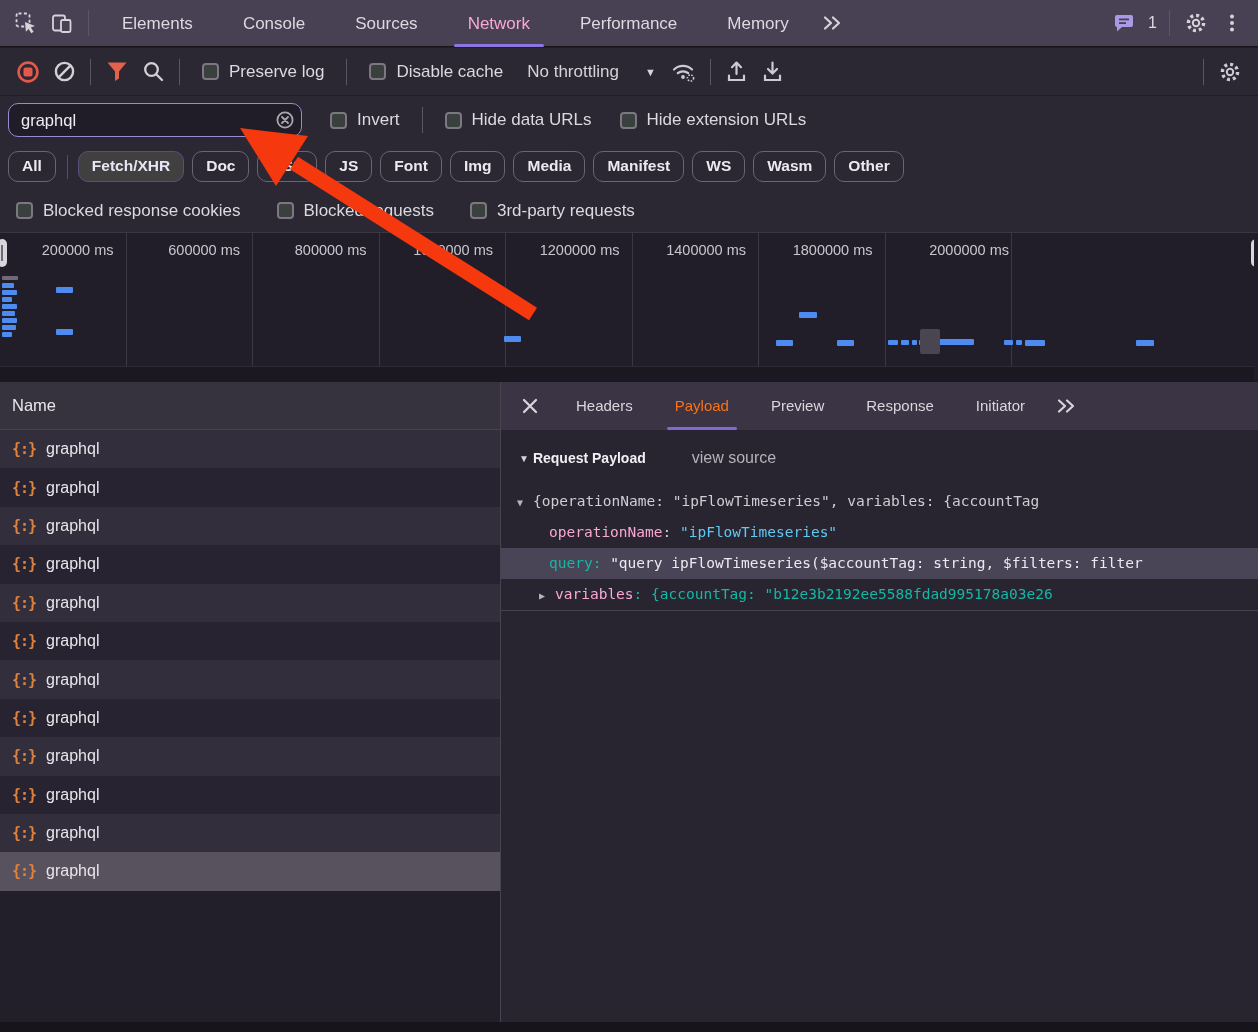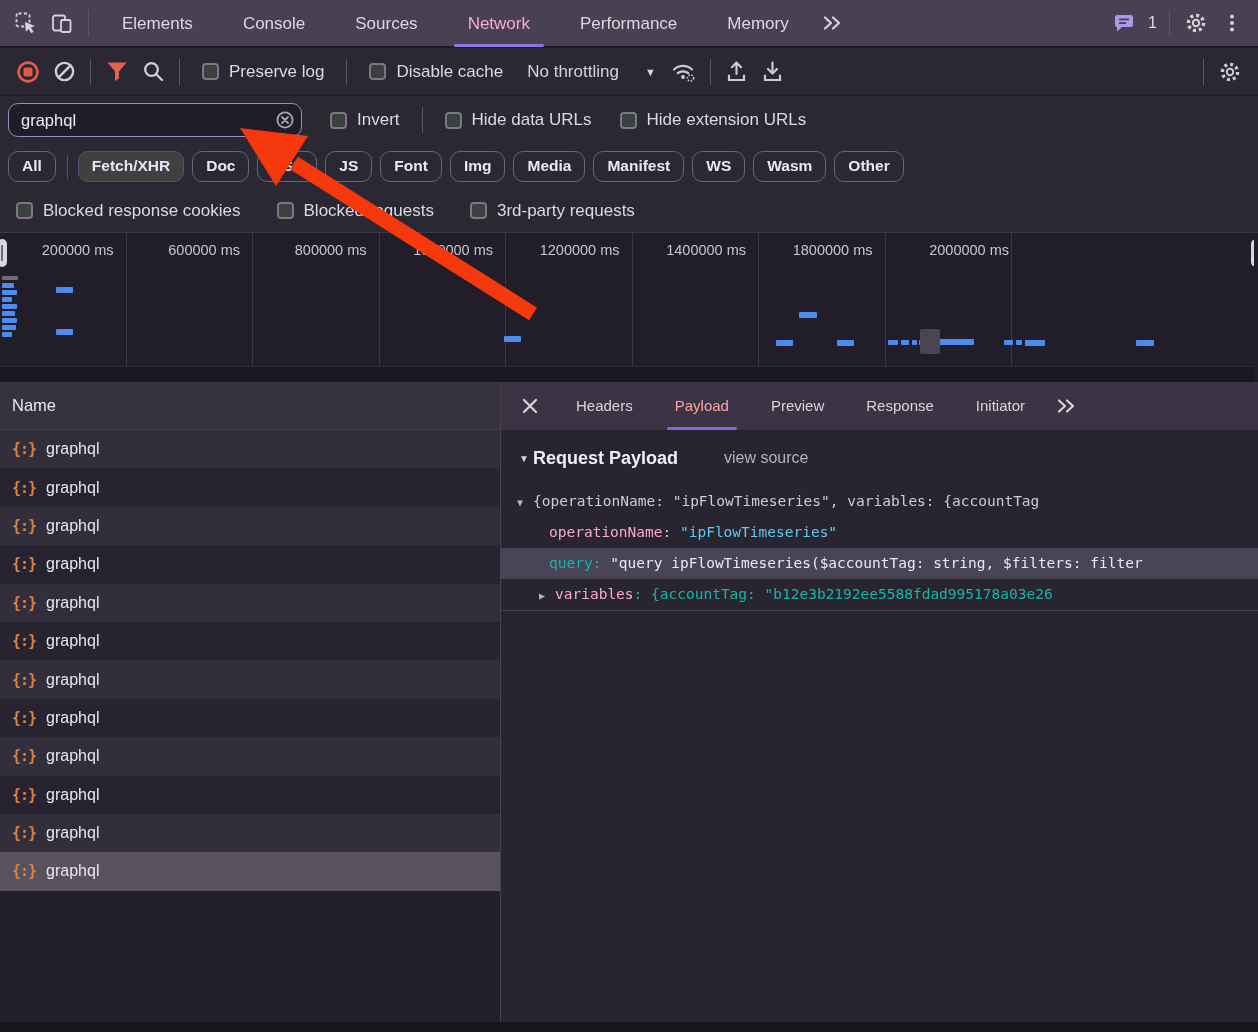--- a/index.html
+++ b/index.html
@@ -99,29 +99,29 @@
   .name-header { height:48px; background:#37333e; border-bottom:1px solid #47434e; display:flex; align-items:center; padding-left:12px; font-size:16.5px; color:#e9e7ed; }
   .req-row { height:38.4px; display:flex; align-items:center; padding-left:12px; font-size:16px; color:#e8e6ec; }
   .req-row.odd { background:#322e3b; }
   .req-row.even { background:#272330; }
   .req-row.selected { background:#57525e; }
   .req-icon { font-family:"DejaVu Sans Mono", monospace; font-weight:bold; font-size:15px; color:#e0813c; letter-spacing:-1px; margin-right:10px; }
 
   
   .dtabbar { height:48px; background:#3a3444; display:flex; align-items:center; padding-left:14px; }
   .dtab { position:relative; height:48px; line-height:48px; padding:0 4px; margin:12px 17px; font-size:15px; color:#d9d6de; flex:0 0 auto; }
-  .dtab.active { color:#fca5a5; }
+  .dtab.active { color:#f97316; }
   .dtab.active::after { content:""; position:absolute; left:-4px; right:-4px; bottom:0; height:3px; border-radius:2px; background:#8068d8; }
   .dclose { width:30px; height:30px; display:flex; align-items:center; justify-content:center; margin-right:10px; }
   .dmore { margin-left:10px; }
 
   .payload-body { position:relative; width:100%; }
   .payload-header { display:flex; align-items:center; height:30px; margin-top:13px; padding-left:18px; }
   .ph-arrow { font-size:10px; color:#d6d3db; margin-right:4px; }
-  .ph-title { font-size:18px; font-weight:bold; color:#f2f0f5; }
+  .ph-title { font-size:14px; font-weight:bold; color:#f2f0f5; }
   .ph-viewsource { font-size:16px; color:#b5b2bb; margin-left:46px; }
 
   .ptree { margin-top:13px; font-family:"DejaVu Sans Mono", monospace; font-size:14.5px; }
   .prow { height:31px; line-height:31px; white-space:nowrap; }
   .prow .arrow { display:inline-block; width:16px; font-size:10px; color:#b8b5bf; }
   .prow.sel { background:#4a4457; }
   .seg-preview { color:#cfccd5; }
   .seg-plain { color:#cfccd5; }
   .seg-key { color:#f9a8d4; }
   .seg-string { color:#5fc8f4; }

